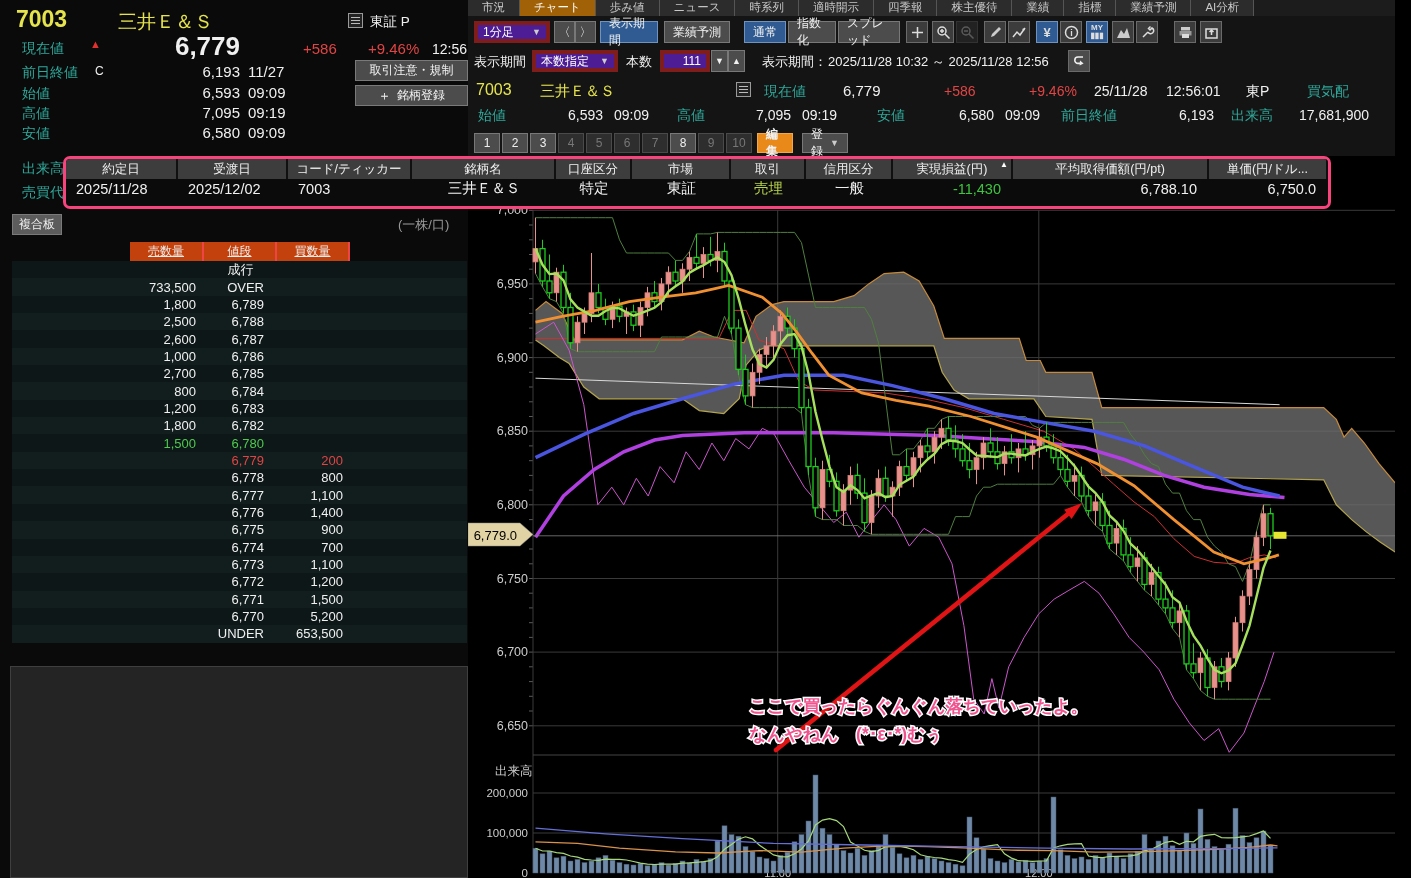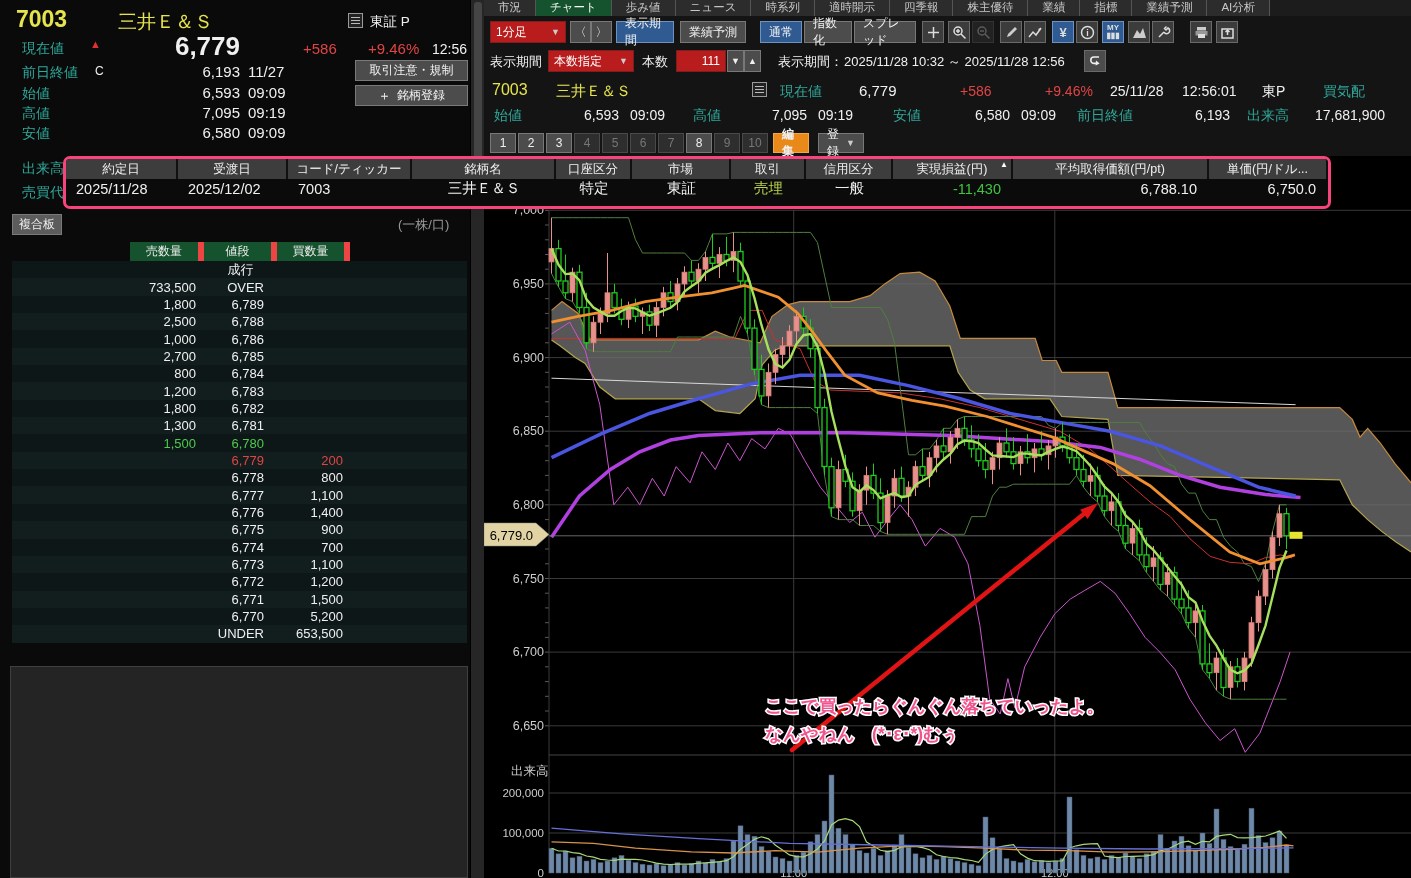--- a/index.html
+++ b/index.html
@@ -10,49 +10,49 @@
   .red{color:#e04545;}
   .yellow{color:#e6e44c;}
   .white{color:#f0f0f0;}
   .gray{color:#9a9a9a;}
   
   #left-panel{position:absolute;left:0;top:0;width:470px;height:878px;background:#0a0a0a;}
   .btn{display:flex;align-items:center;justify-content:center;background:#4c4c4c;border:1px solid #7a7a7a;
        color:#f0f0f0;font-size:12px;cursor:pointer;box-sizing:border-box;}
   #ob-table{position:absolute;left:12px;top:242px;width:455px;height:419px;font-size:13px;}
   .ob-header{display:grid;grid-template-columns:118px 74px 73px 73px 1fr;height:19px;}
-  .ob-header .hcell{background:#14532d;border-right:6px solid #ef4444;color:#eee;
-       display:flex;align-items:center;justify-content:center;font-size:12px;}
+  .ob-header .hcell{background:#c2410c;border-right:2px solid #ef4444;color:#eee;
+       display:flex;align-items:center;justify-content:center;font-size:12px;text-decoration:underline;}
   .ob-row{display:grid;grid-template-columns:118px 74px 73px 73px 1fr;height:17.35px;align-items:center;}
   .ob-row:nth-child(odd){background:#0d1717;}
   .ob-row:nth-child(even){background:#121d1d;}
   .ob-sell{text-align:right;padding-right:8px;color:#f0f0f0;}
   .ob-price{text-align:right;padding-right:13px;color:#f0f0f0;}
   .ob-buy{text-align:right;padding-right:7px;color:#f0f0f0;}
   .ob-row .green{color:#4ec94e;}
   .ob-row .red{color:#e04545;}
   .ob-price.center{text-align:center;padding-right:0;}
   #left-empty{position:absolute;left:10px;top:666px;width:458px;height:212px;background:#242424;border:1px solid #3f3f3f;box-sizing:border-box;}
   
   #gutter{position:absolute;left:470px;top:0;width:14px;height:878px;background:#262626;border-left:1px solid #000;}
   #gutter .thumb{position:absolute;left:3px;top:2px;width:8px;height:205px;background:#454545;border-radius:3px;}
   
-  #right-panel{position:absolute;left:484px;top:0;width:927px;height:878px;background:#141414;text-decoration:underline;}
+  #right-panel{position:absolute;left:468px;top:0;width:927px;height:878px;background:#141414;text-decoration:underline;}
   #tabbar{position:absolute;left:0;top:0;width:927px;height:16px;display:flex;background:#1c1c1c;overflow:hidden;}
   .tab{height:22px;padding:0 14px;background:#2c2c2c;border-right:1px solid #555;color:#c8c8c8;
        font-size:11.5px;line-height:15px;cursor:pointer;}
-  .tab.active{background:#14532d;color:#fff;}
+  .tab.active{background:#a16207;color:#fff;}
   .tbtn{position:absolute;height:22px;display:flex;align-items:center;justify-content:center;background:#4c4c4c;
         border:1px solid #787878;color:#f0f0f0;font-size:12px;padding:0 8px;box-sizing:border-box;cursor:pointer;}
   .tbtn.active{background:#2f5b92;border-color:#6f93c0;}
   .icon-btn{position:absolute;width:22px;height:22px;background:#3c3c3c;border:1px solid #6a6a6a;box-sizing:border-box;
         display:flex;align-items:center;justify-content:center;color:#ddd;font-size:13px;cursor:pointer;}
   .icon-btn.active{background:#2f5b92;border-color:#6f93c0;}
   .icon-btn.disabled{opacity:.35;}
-  .dropdown{position:absolute;height:22px;background:#b91c1c;border:1px solid #7f1d1d;color:#fff;font-size:12px;
+  .dropdown{position:absolute;height:22px;background:#4c1d95;border:4px solid #7f1d1d;color:#fff;font-size:12px;
         display:flex;align-items:center;justify-content:space-between;padding:0 5px;box-sizing:border-box;cursor:pointer;}
   .caret{font-size:9px;color:#ccc;margin-left:6px;}
   .num-btn{position:absolute;width:26px;height:20px;background:#4c4c4c;border:1px solid #787878;color:#f0f0f0;
         font-size:12px;display:flex;align-items:center;justify-content:center;box-sizing:border-box;cursor:pointer;}
   .num-btn.dim{background:#2e2e2e;border-color:#4a4a4a;color:#777;}
   #chart-svg{position:absolute;left:0;top:0;width:927px;height:878px;background:transparent;}
   #chart-bg{position:absolute;left:0;top:156px;width:927px;height:722px;background:#000;}
   
   #overlay-table{position:absolute;left:63px;top:156px;width:1268px;height:53px;z-index:50;
       border:3px solid #f8437c;border-radius:7px;background:#0b0b0b;box-sizing:border-box;overflow:hidden;}
@@ -154,20 +154,27 @@
           </div>
           <div class="ob-row">
             <div class=""></div>
             <div class="ob-sell">2,500</div>
             <div class="ob-price">6,788</div>
             <div class="ob-buy"></div>
             <div class=""></div>
           </div>
           <div class="ob-row">
             <div class=""></div>
+            <div class="ob-sell">2,600</div>
+            <div class="ob-price">6,787</div>
+            <div class="ob-buy"></div>
+            <div class=""></div>
+          </div>
+          <div class="ob-row">
+            <div class=""></div>
             <div class="ob-sell">1,000</div>
             <div class="ob-price">6,786</div>
             <div class="ob-buy"></div>
             <div class=""></div>
           </div>
           <div class="ob-row">
             <div class=""></div>
             <div class="ob-sell">2,700</div>
             <div class="ob-price">6,785</div>
             <div class="ob-buy"></div>
@@ -184,27 +191,20 @@
             <div class=""></div>
             <div class="ob-sell">1,200</div>
             <div class="ob-price">6,783</div>
             <div class="ob-buy"></div>
             <div class=""></div>
           </div>
           <div class="ob-row">
             <div class=""></div>
             <div class="ob-sell">1,800</div>
             <div class="ob-price">6,782</div>
-            <div class="ob-buy"></div>
-            <div class=""></div>
-          </div>
-          <div class="ob-row">
-            <div class=""></div>
-            <div class="ob-sell">1,300</div>
-            <div class="ob-price">6,781</div>
             <div class="ob-buy"></div>
             <div class=""></div>
           </div>
           <div class="ob-row">
             <div class=""></div>
             <div class="ob-sell green">1,500</div>
             <div class="ob-price green">6,780</div>
             <div class="ob-buy"></div>
             <div class=""></div>
           </div>

